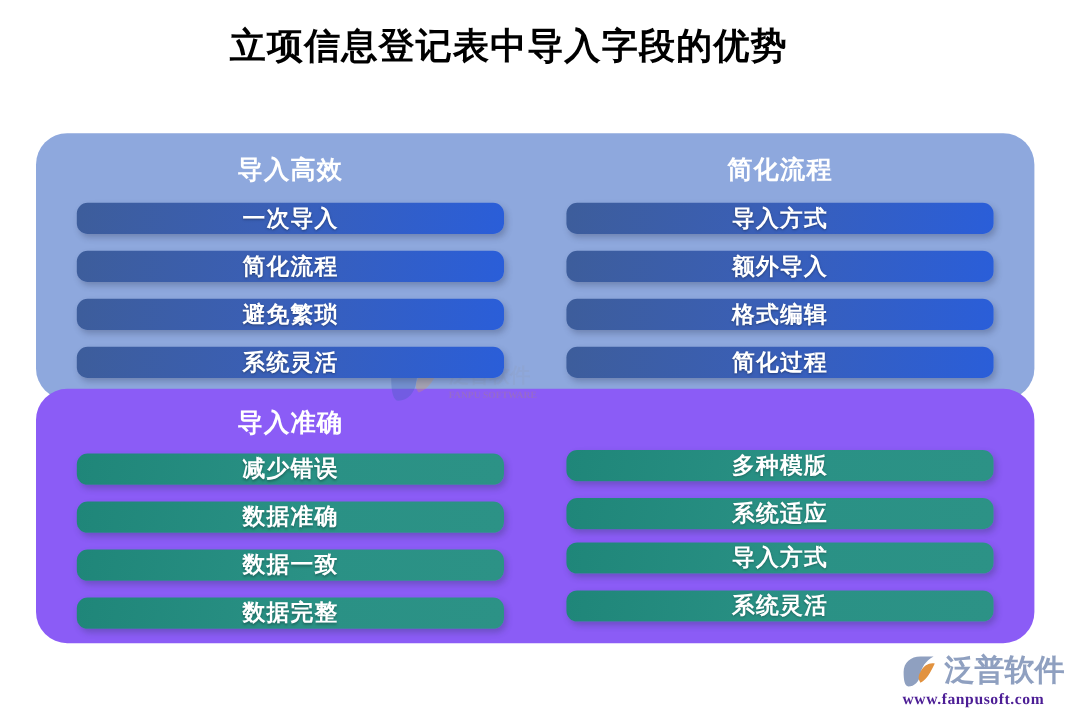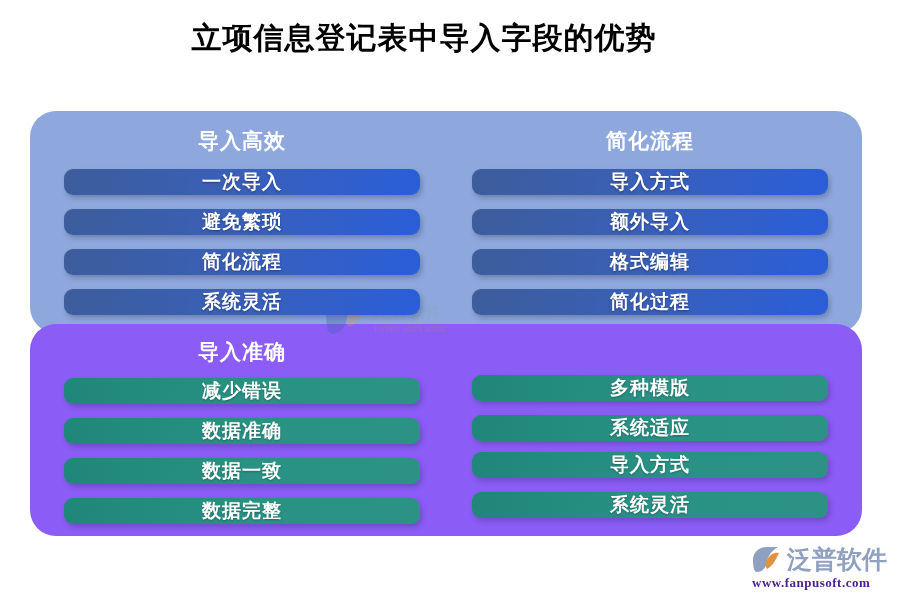--- a/index.html
+++ b/index.html
@@ -167,22 +167,22 @@
 <body>
 
 <div id="page-title">立项信息登记表中导入字段的优势</div>
 
 <div class="panel blue">
 
   <div class="group left">
     <div class="group-title">导入高效</div>
     <div class="cards">
       <div class="card">一次导入</div>
+      <div class="card">简化流程</div>
       <div class="card">避免繁琐</div>
-      <div class="card">简化流程</div>
       <div class="card">系统灵活</div>
     </div>
   </div>
 
   <div class="group right">
     <div class="group-title">简化流程</div>
     <div class="cards">
       <div class="card">导入方式</div>
       <div class="card">额外导入</div>
       <div class="card">格式编辑</div>

